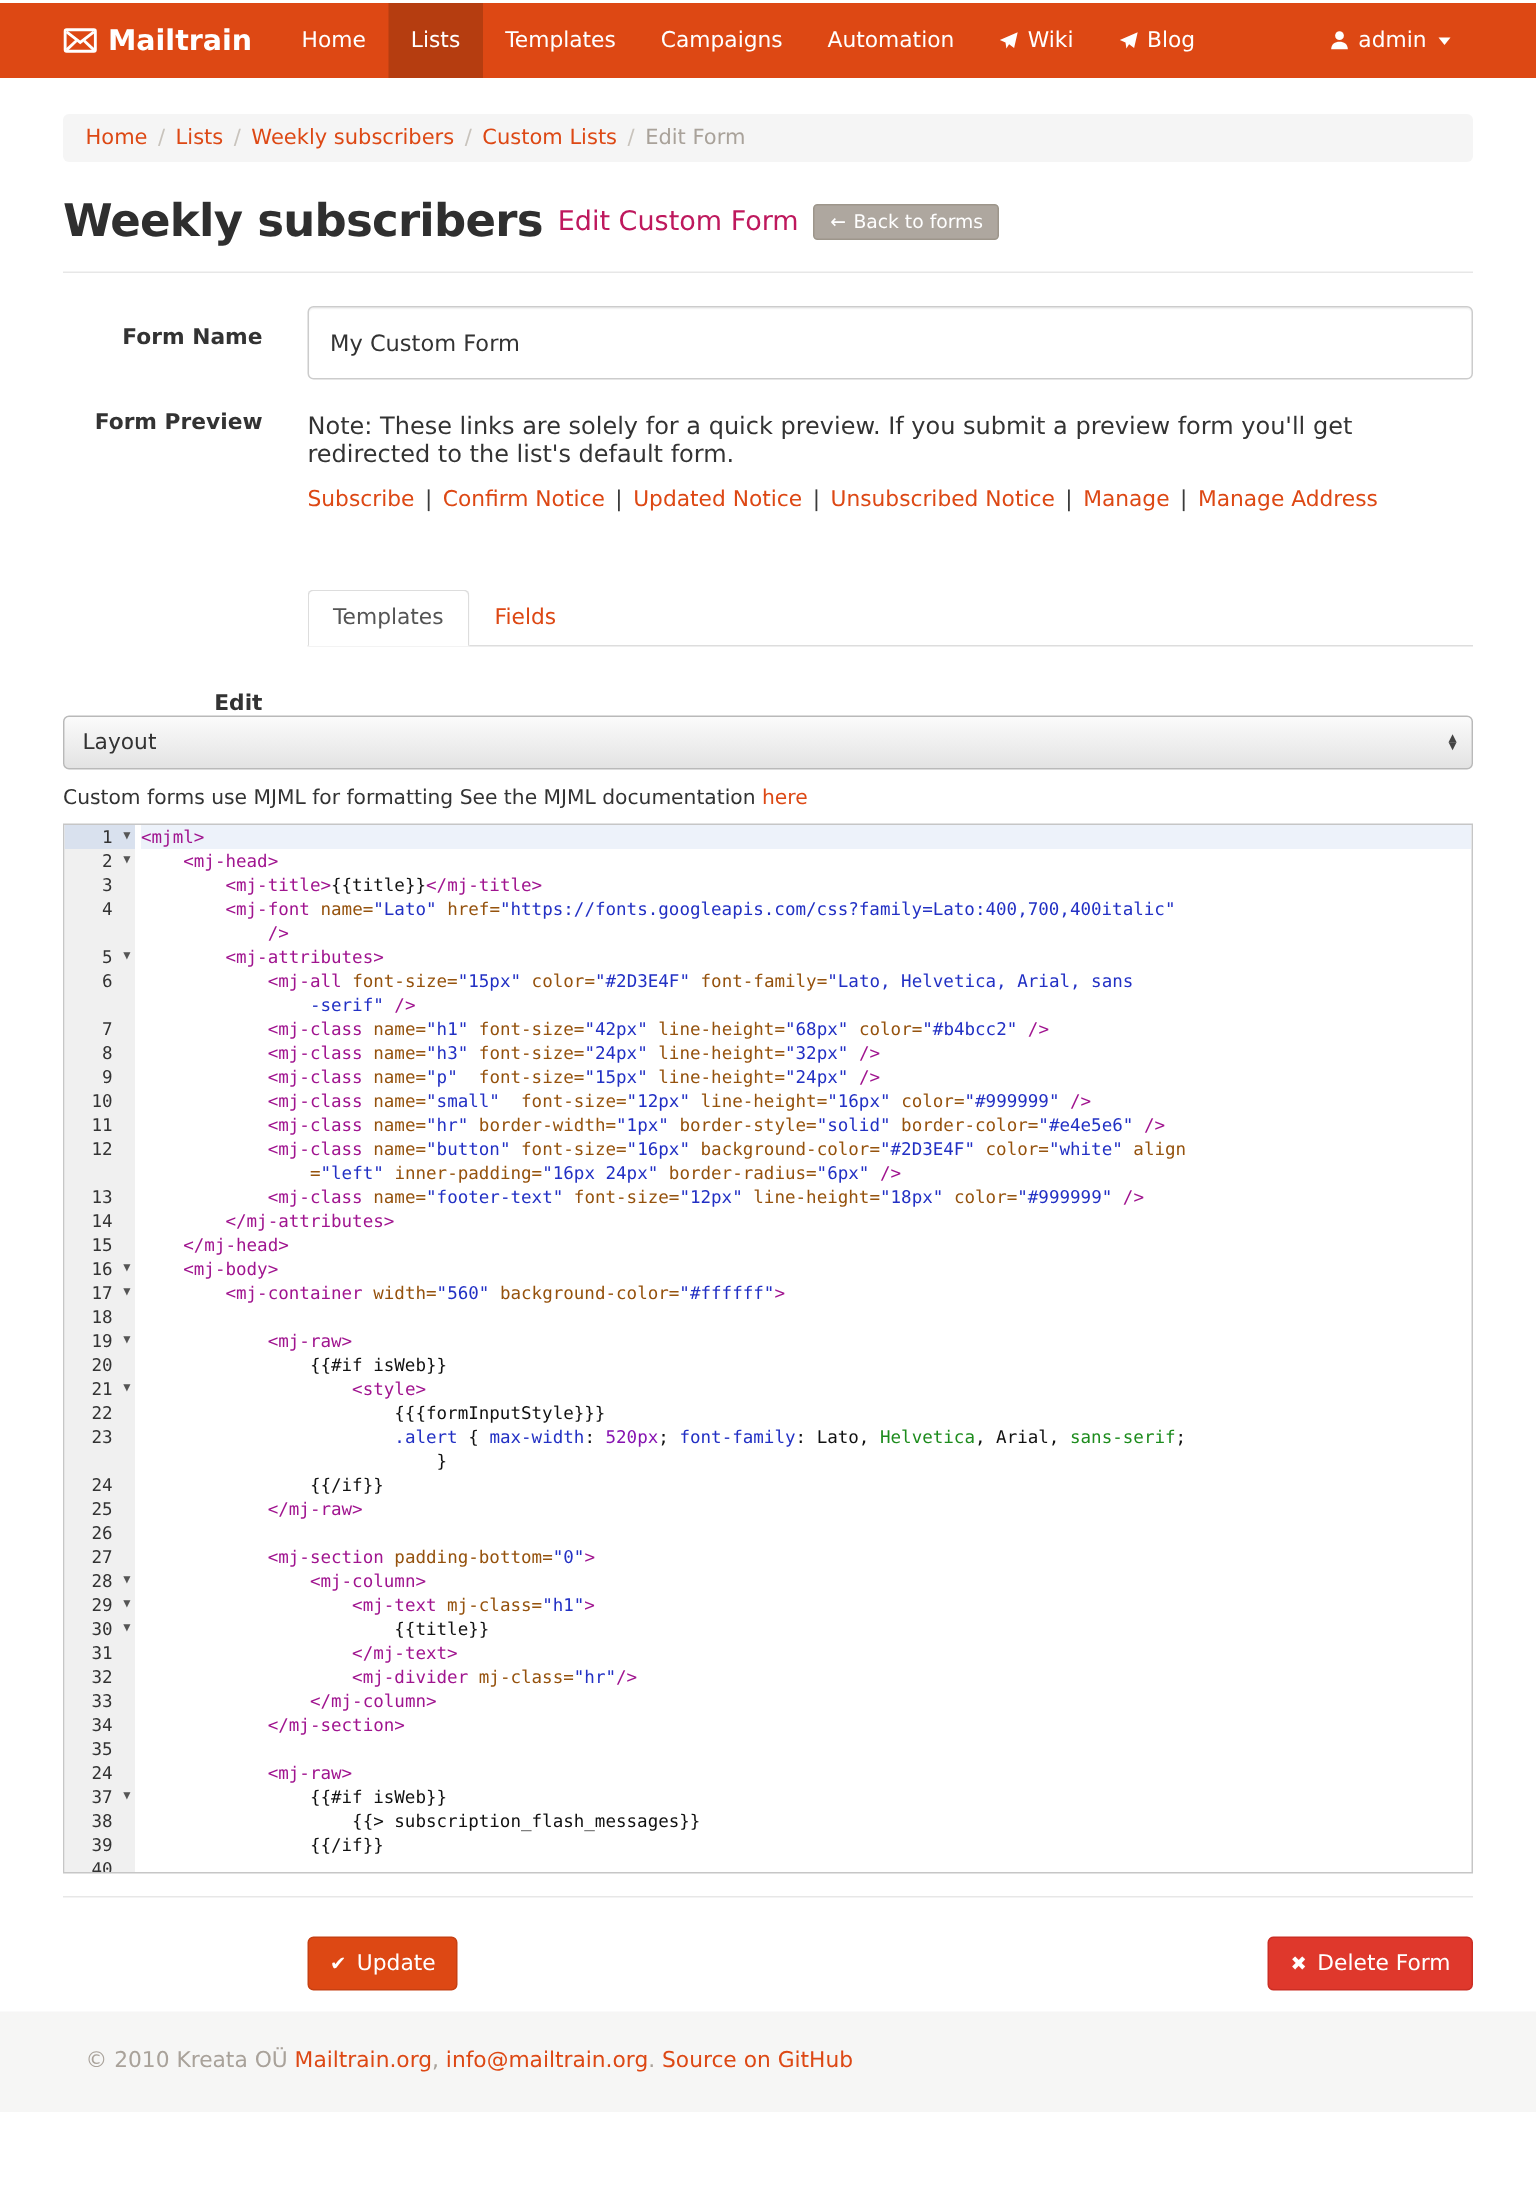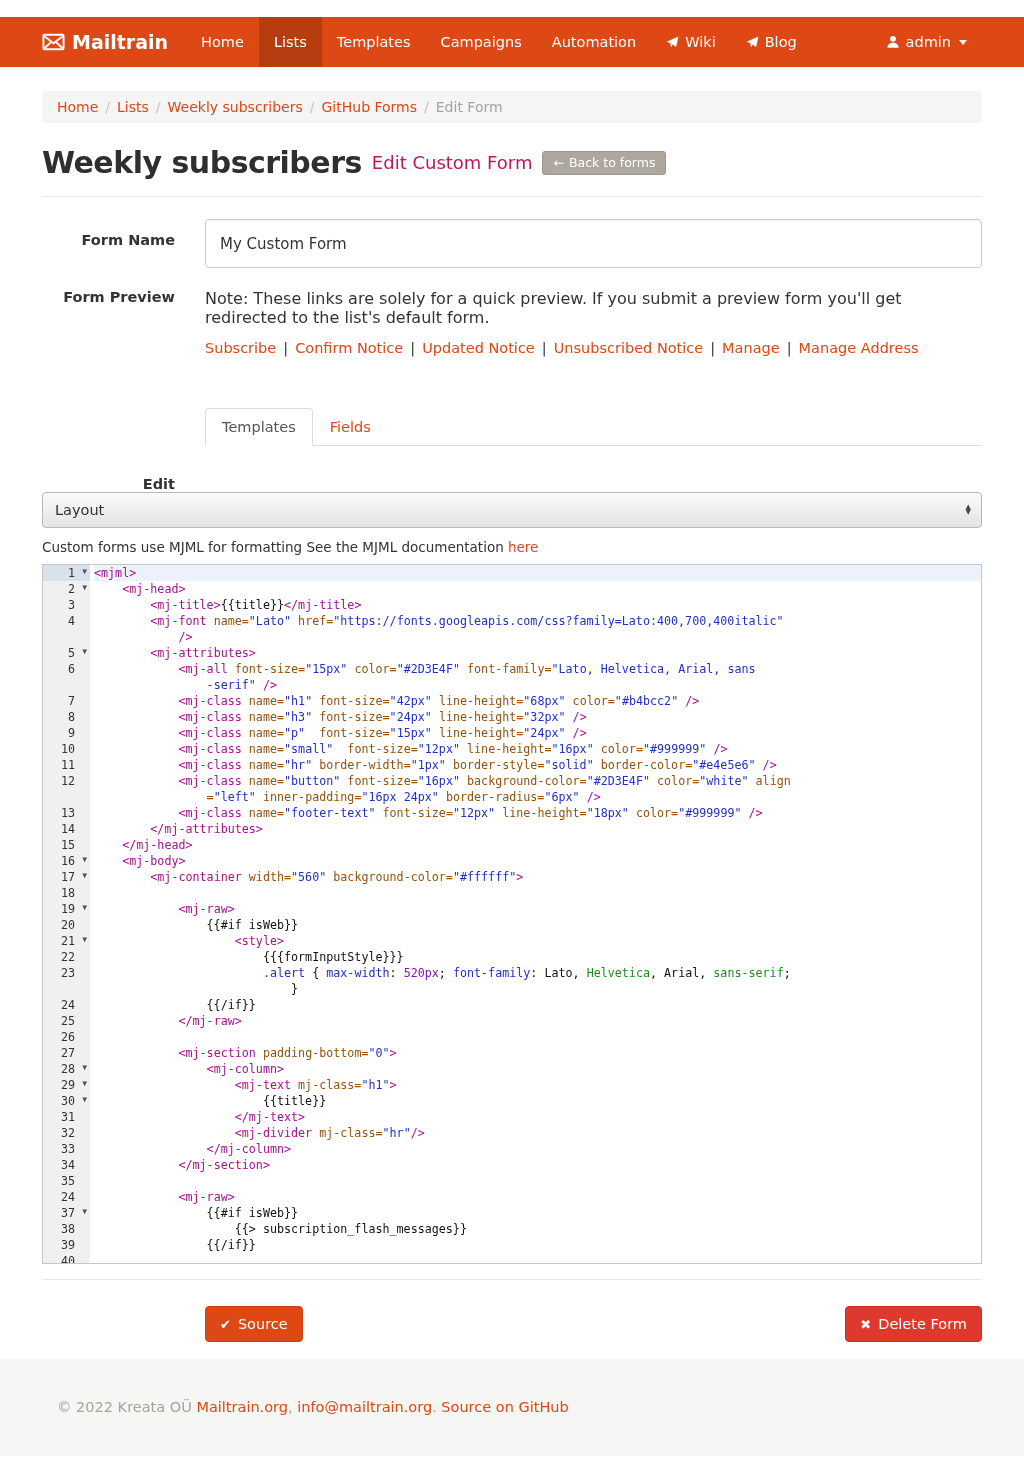--- a/index.html
+++ b/index.html
@@ -1,19 +1,19 @@
 <!DOCTYPE html>
 <html><head>
 <meta charset="utf-8">
 <style>
   * { margin:0; padding:0; box-sizing:border-box; }
   html,body { background:#fff; }
   body { font-family:"DejaVu Sans", sans-serif; font-size:14px; color:#333; min-height:1459px; width:1024px; }
   a { text-decoration:none; }
-  .container { width:940px; margin:17px auto; }
+  .container { width:940px; margin:2px auto; }
 
   
   .navbar { background:#DD4814; height:50px; }
   .navbar .container { display:flex; align-items:stretch; height:50px; }
   .brand { display:flex; align-items:center; gap:7px; color:#fff; font-size:19px; font-weight:700; padding-right:18px; }
   .nav-items { display:flex; list-style:none; align-items:stretch; }
   .nav-items li { display:flex; }
   .nav-items a { color:#fff; font-size:14.5px; padding:0 15px; display:flex; align-items:center; gap:6px; }
   .nav-items li.active a { background:#B53D10; }
   .nav-right { margin-left:auto; display:flex; align-items:center;justify-content:flex-end; }
@@ -179,21 +179,21 @@
 
 <div class="container">
 
   <ol class="breadcrumb" id="breadcrumb">
       <li><a>Home</a></li>
       <li class="sep">/</li>
       <li><a>Lists</a></li>
       <li class="sep">/</li>
       <li><a>Weekly subscribers</a></li>
       <li class="sep">/</li>
-      <li><a>GitHub Forms</a></li>
+      <li><a>Custom Lists</a></li>
       <li class="sep">/</li>
       <li class="active">Edit Form</li>
     </ol>
 
   <div class="page-header">
     <h1>Weekly subscribers</h1>
     <span class="subtitle">Edit Custom Form</span>
     <a class="btn-back">
       <span>←</span>
       <span>Back to forms</span>
@@ -339,27 +339,27 @@
               <div class="c-row"><span class="txt">                {{/if}}</span></div>
             </div>
         </div>
       </div>
     </div>
 
     <hr class="rule2">
     <div class="actions">
       <a class="btn btn-update">
         <span class="glyph">✔</span>
-        <span>Source</span>
+        <span>Update</span>
       </a>
       <a class="btn btn-delete">
         <span class="glyph">✖</span>
         <span>Delete Form</span>
       </a>
     </div>
   </div>
 </div>
 
 <footer class="footer">
   <div class="container">
-    <div class="inner" id="footer-line"><span class="muted">© 2022 Kreata OÜ </span><a>Mailtrain.org</a><span class="muted">, </span><a>info@mailtrain.org</a><span class="muted">. </span><a>Source on GitHub</a></div>
+    <div class="inner" id="footer-line"><span class="muted">© 2010 Kreata OÜ </span><a>Mailtrain.org</a><span class="muted">, </span><a>info@mailtrain.org</a><span class="muted">. </span><a>Source on GitHub</a></div>
   </div>
 </footer>
 
 </body></html>

